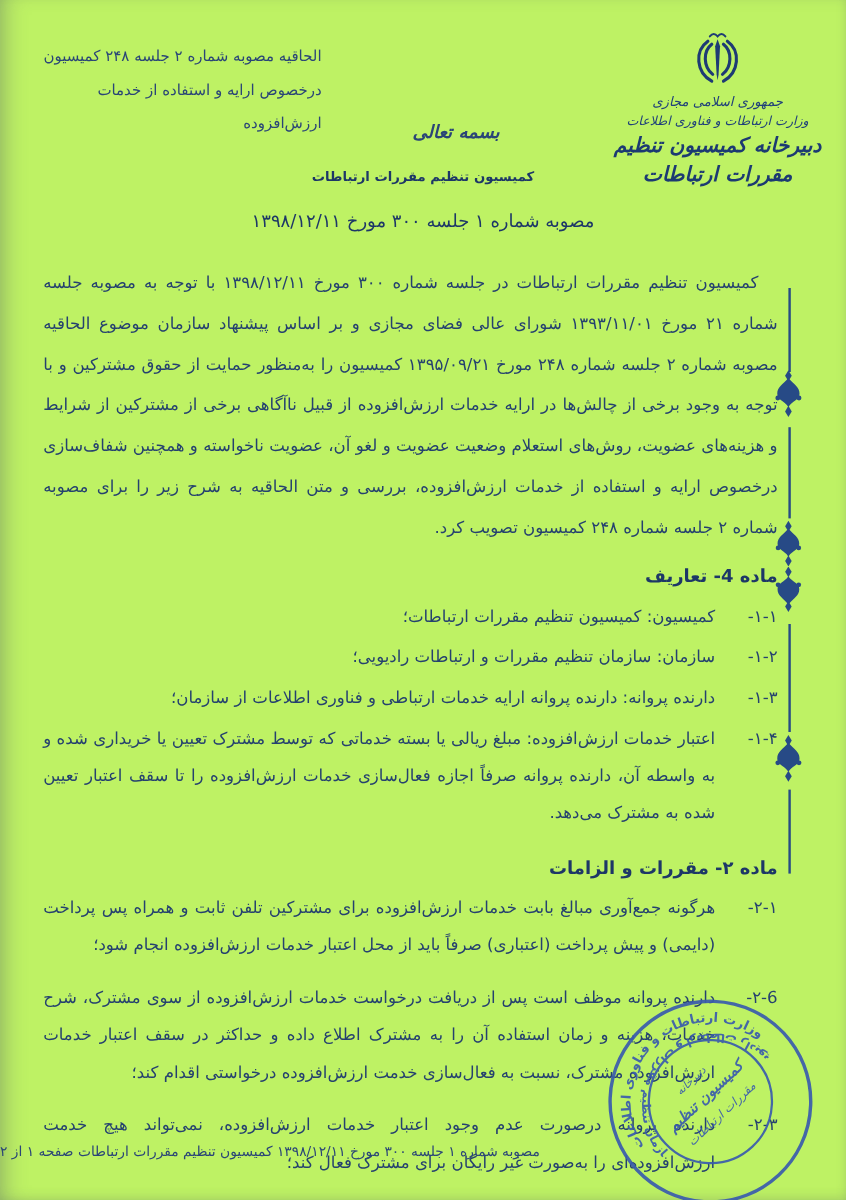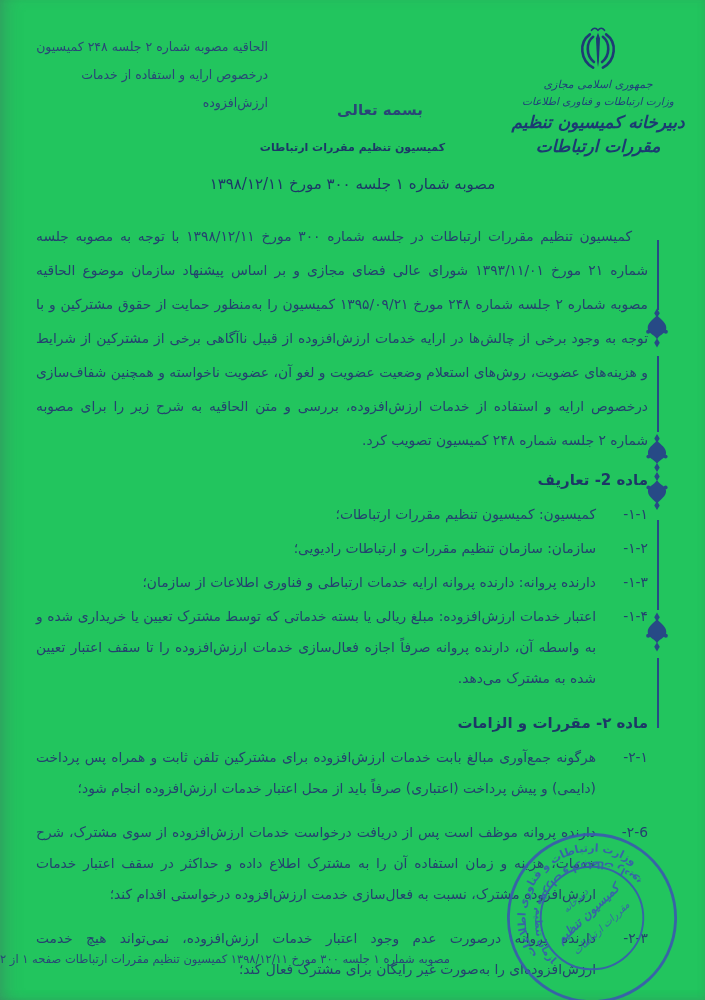--- a/index.html
+++ b/index.html
@@ -1,33 +1,33 @@
 <!DOCTYPE html>
 <html lang="fa"><head>
 <meta charset="utf-8">
 <style>
   html,body{margin:0;padding:0;}
   body{background:#c9ced4;font-family:"DejaVu Sans",sans-serif;}
   .page{
     position:relative;width:705px;height:1000px;margin:0 auto;
-    background:#22c55e;overflow:hidden;color:#25416f;direction:rtl;
+    background:#bef264;overflow:hidden;color:#25416f;direction:rtl;
     box-shadow:inset 14px 0 20px -12px rgba(80,90,105,.45),
                inset -5px 0 10px -7px rgba(80,90,105,.25),
                inset 0 -6px 12px -8px rgba(80,90,105,.25);
   }
   
   .topleft{position:absolute;left:36px;top:33px;width:232px;direction:rtl;
            font-size:12.5px;line-height:28px;text-align:right;color:#2a4577;}
   .letterhead{position:absolute;left:505px;top:24px;width:186px;text-align:center;direction:rtl;}
   .emblem{display:block;margin:0 auto 2px;}
   .lh-country{font-size:11px;font-style:italic;line-height:17px;color:#20407a;}
   .lh-ministry{font-size:10.5px;font-style:italic;line-height:17px;color:#20407a;}
   .lh-secretariat{font-size:17px;font-style:italic;font-weight:700;line-height:24px;color:#1c3a72;}
   .bismillah{position:absolute;left:280px;top:101px;width:200px;text-align:center;
-             font-size:15px;font-weight:600;color:#2a4577;}
+             font-size:15px;font-style:italic;font-weight:600;color:#2a4577;}
   .title1{position:absolute;left:0;top:141px;width:100%;text-align:center;
           font-size:11px;font-weight:700;color:#1d3767;}
   .title2{position:absolute;left:0;top:175px;width:100%;text-align:center;
           font-size:15px;font-weight:400;color:#1d3767;}
   
   .main{position:absolute;top:219px;left:36px;width:612px;direction:rtl;}
   .intro{margin:0 0 14px;font-size:13.8px;line-height:34px;text-align:justify;
          text-align-last:right;text-indent:16px;}
   .art-heading{margin:8px 0 10px;font-size:15px;font-weight:700;color:#1d3767;}
   .item{display:flex;gap:6px;font-size:13.8px;line-height:31px;margin-bottom:3px;}
@@ -109,21 +109,21 @@
   <div class="orn" style="top:612px;">
     <svg width="26" height="40" viewBox="0 0 28 42">
         <use href="#fleur-motif"></use>
       </svg>
   </div>
   <div class="vseg" style="top:658px;height:70px;"></div>
 
   <div class="main">
     <p class="intro">کمیسیون تنظیم مقررات ارتباطات در جلسه شماره ۳۰۰ مورخ ۱۳۹۸/۱۲/۱۱ با توجه به مصوبه جلسه شماره ۲۱ مورخ ۱۳۹۳/۱۱/۰۱ شورای عالی فضای مجازی و بر اساس پیشنهاد سازمان موضوع الحاقیه مصوبه شماره ۲ جلسه شماره ۲۴۸ مورخ ۱۳۹۵/۰۹/۲۱ کمیسیون را به‌منظور حمایت از حقوق مشترکین و با توجه به وجود برخی از چالش‌ها در ارایه خدمات ارزش‌افزوده از قبیل ناآگاهی برخی از مشترکین از شرایط و هزینه‌های عضویت، روش‌های استعلام وضعیت عضویت و لغو آن، عضویت ناخواسته و همچنین شفاف‌سازی درخصوص ارایه و استفاده از خدمات ارزش‌افزوده، بررسی و متن الحاقیه به شرح زیر را برای مصوبه شماره ۲ جلسه شماره ۲۴۸ کمیسیون تصویب کرد.</p>
 
-    <div class="art-heading">ماده 2- تعاریف</div>
+    <div class="art-heading">ماده 4- تعاریف</div>
     <div class="a1">
       <div class="item">
         <span class="num">۱-۱-</span>
         <span class="itext">کمیسیون: کمیسیون تنظیم مقررات ارتباطات؛</span>
       </div>
       <div class="item">
         <span class="num">۱-۲-</span>
         <span class="itext">سازمان: سازمان تنظیم مقررات و ارتباطات رادیویی؛</span>
       </div>
       <div class="item">

